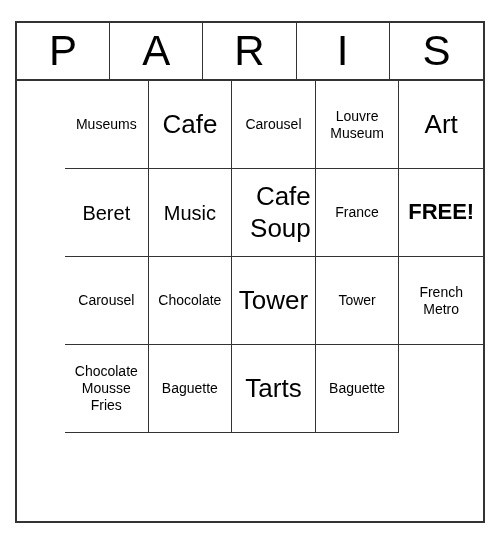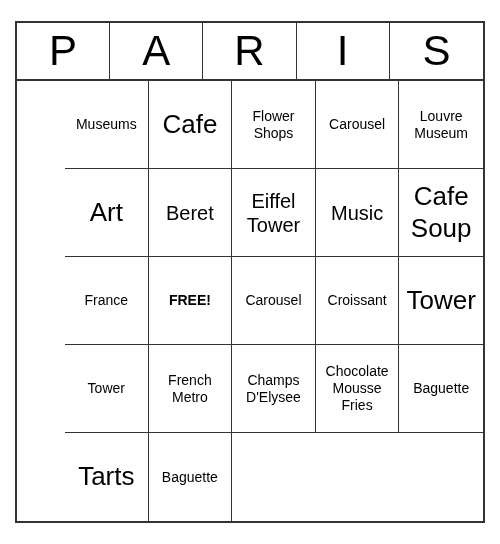--- a/index.html
+++ b/index.html
@@ -50,57 +50,55 @@
       line-height: 1.2;
     }
     .cell:nth-child(5n) {
       border-right: none;
     }
     .cell:nth-child(n+21) {
       border-bottom: none;
     }
     .cell-large {
       font-size: 26px;
+      text-align: right;
     }
     .cell-medium {
       font-size: 20px;
     }
     .cell-free {
-      font-size: 14px;
+      font-size: 22px;
       font-weight: bold;
     }
   </style>
 </head>
 <body>
 
 <div class="bingo-card">
   <div class="bingo-header">
   <div class="header-cell">P</div>
       <div class="header-cell">A</div>
       <div class="header-cell">R</div>
       <div class="header-cell">I</div>
       <div class="header-cell">S</div>
     </div>
   <div class="bingo-grid">
   <div class="cell">Museums</div>
       <div class="cell cell-large">Cafe</div>
-      <div class="cell">Flower Shops</div>
       <div class="cell">Carousel</div>
       <div class="cell">Louvre Museum</div>
       <div class="cell cell-large">Art</div>
       <div class="cell cell-medium">Beret</div>
-      <div class="cell cell-medium">Eiffel Tower</div>
       <div class="cell cell-medium">Music</div>
       <div class="cell cell-large">Cafe Soup</div>
       <div class="cell">France</div>
       <div class="cell cell-free">FREE!</div>
       <div class="cell">Carousel</div>
-      <div class="cell">Croissant</div>
+      <div class="cell">Chocolate</div>
       <div class="cell cell-large">Tower</div>
       <div class="cell">Tower</div>
       <div class="cell">French Metro</div>
-      <div class="cell">Champs D'Elysee</div>
       <div class="cell">Chocolate Mousse Fries</div>
       <div class="cell">Baguette</div>
       <div class="cell cell-large">Tarts</div>
       <div class="cell">Baguette</div>
     </div>
 </div>
 
 </body></html>

